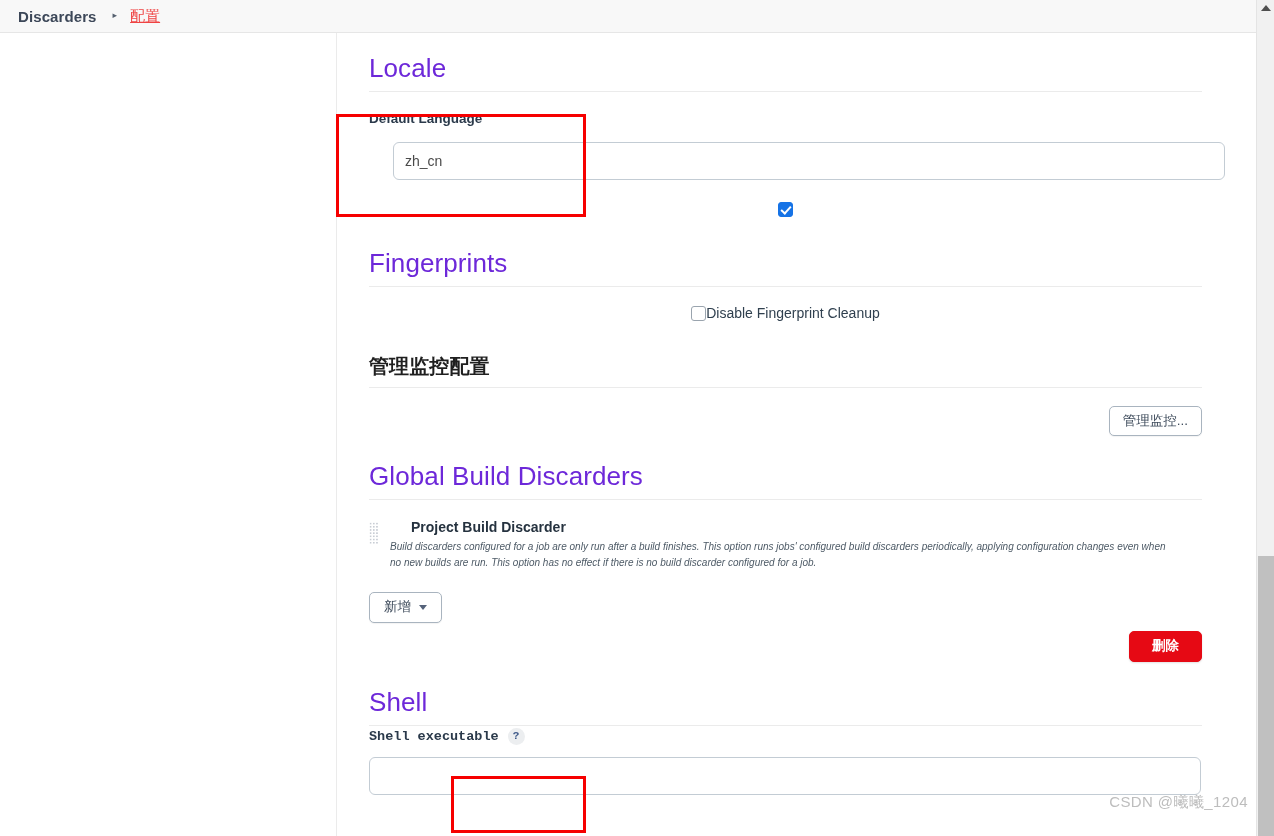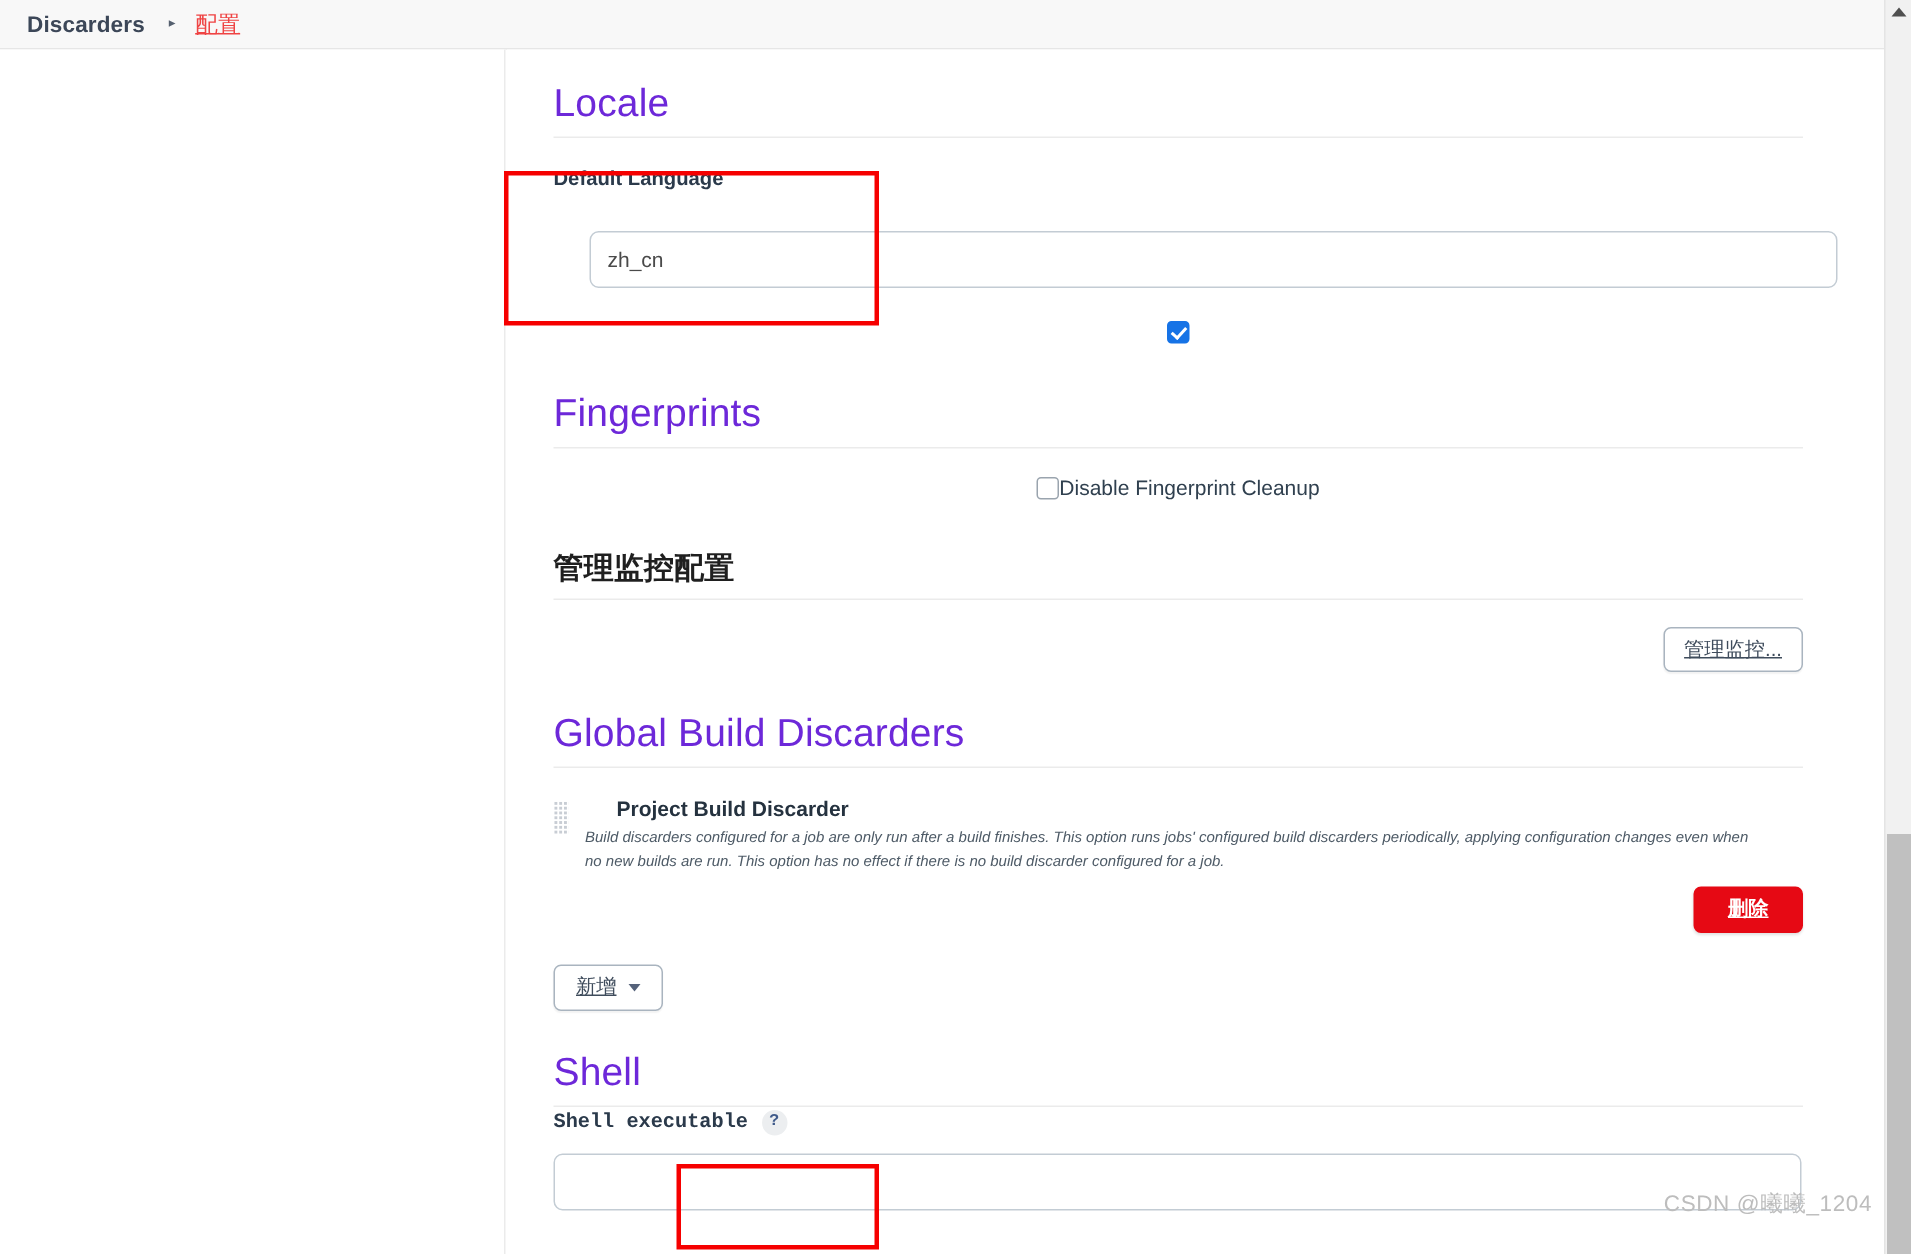--- a/index.html
+++ b/index.html
@@ -156,21 +156,20 @@
   
   .btn {
     font-family: "Liberation Sans", sans-serif;
     font-size: 13.5px;
     border-radius: 5px;
     cursor: pointer;
     display: inline-flex;
     align-items: center;
     justify-content: center;
     line-height: 1;
-    text-decoration: underline;
   }
   .btn-outline {
     background: #ffffff;
     border: 1px solid #a9b4bf;
     color: #3f4c5c;
     box-shadow: 0 1px 1px rgba(0,0,0,.05);
   }
   .btn-danger {
     background: #e60914;
     border: 1px solid #e60914;
@@ -292,21 +291,21 @@
 
   <div id="content">
     <div class="inner">
 
       <h2 class="section-h" style="margin-top:20px;">Locale</h2>
 
       <div style="margin-top:19px;" class="field-label">
         <span>Default Language</span>
       </div>
 
-      <div style="margin-top:28px;padding-left:24px;">
+      <div style="margin-top:16px;padding-left:24px;">
         <input class="txt-input" type="text" value="zh_cn" style="">
       </div>
 
       <div class="cbx-row" style="margin-top:22px;">
         <span class="cbx checked"></span>
         <span class="cbx-label"></span>
       </div>
 
       <h2 class="section-h" style="margin-top:31px;">Fingerprints</h2>
 
@@ -324,31 +323,31 @@
       <h2 class="section-h" style="margin-top:25px;">Global Build Discarders</h2>
 
       <div style="margin-top:19px; display:flex; gap:11px;">
         <span class="drag-handle"></span>
         <div style="flex:1;">
           <p class="discarder-title">Project Build Discarder</p>
           <p class="discarder-desc">Build discarders configured for a job are only run after a build finishes. This option runs jobs' configured build discarders periodically, applying configuration changes even when no new builds are run. This option has no effect if there is no build discarder configured for a job.</p>
         </div>
       </div>
 
-      <div style="margin-top:8px; display:flex; justify-content:flex-end;">
-        <button class="btn btn-danger" style="height:31px; padding:0 22px;">删除</button>
-      </div>
-
       <div style="margin-top:21px;">
         <button class="btn btn-outline" style="height:31px; padding:0 14px;">
           <span>新增</span>
           <span class="caret"></span>
         </button>
       </div>
 
+      <div style="margin-top:8px; display:flex; justify-content:flex-end;">
+        <button class="btn btn-danger" style="height:31px; padding:0 22px;">删除</button>
+      </div>
+
       <h2 class="section-h" style="margin-top:25px;">Shell</h2>
 
       <div class="field-label" style="margin-top:2px;font-family:Liberation Mono, monospace;">
         <span>Shell executable</span>
         <span class="help-icon">?</span>
       </div>
 
       <div style="margin-top:12px;">
         <input class="txt-input" type="text" value="" style="">
       </div>

